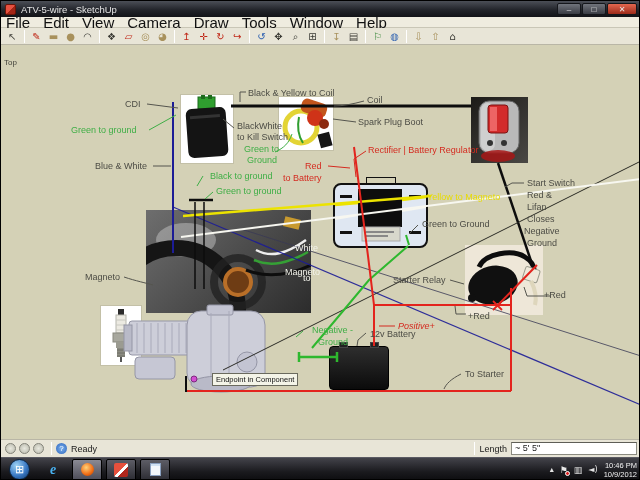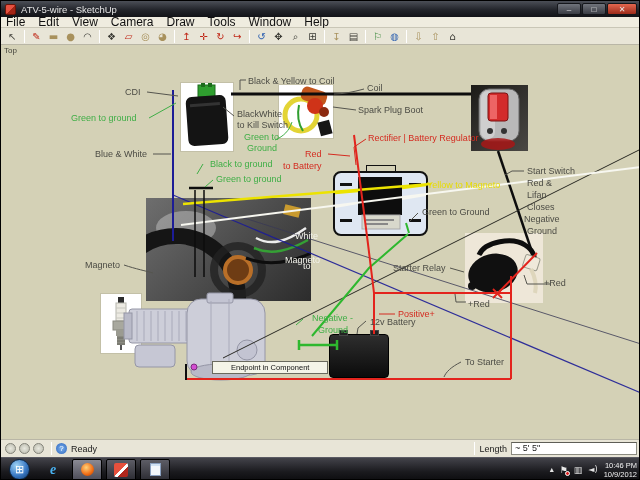--- a/index.html
+++ b/index.html
@@ -7,36 +7,36 @@
   .screen{position:relative;width:640px;height:480px;overflow:hidden;font-family:"Liberation Sans",sans-serif;background:#d4d1b6;border:1px solid #000;}
   
   .titlebar{position:absolute;left:0;top:0;width:640px;height:16px;background:linear-gradient(#4b4f57,#23252b 55%,#121317);display:flex;align-items:center;padding:0 4px;z-index:20;}
   .appicon{width:11px;height:11px;border-radius:2px;background:linear-gradient(135deg,#e65140 55%,#a32516 55%);border:1px solid #6d1408;margin-right:5px;}
   .wtitle{color:#e6e6e6;font-size:9.5px;flex:1;white-space:nowrap;}
   .winbtns{display:flex;gap:1px;}
   .wbtn{width:24px;height:12px;font-size:8px;line-height:11px;text-align:center;color:#e8e8e8;background:linear-gradient(#70747c,#393c43);border:1px solid #15171b;border-radius:2px;}
   .wbtn.close{width:30px;background:linear-gradient(#e3674f,#9c2b1a);}
   
   .menubar{position:absolute;left:0;top:16px;width:640px;height:11px;background:#efecdf;border-bottom:1px solid #c9c6b6;display:flex;align-items:center;padding-left:5px;z-index:20;}
-  .menuitem{font-size:12px;color:#111;margin-right:13px;white-space:nowrap;}
+  .menuitem{font-size:15px;color:#111;margin-right:13px;white-space:nowrap;}
   
   .toolbar{position:absolute;left:0;top:27px;width:640px;height:17px;background:#e8e5d7;border-bottom:1px solid #b9b6a6;display:flex;align-items:center;padding-left:3px;z-index:20;}
   .tbtn{width:17px;height:15px;border:1px solid transparent;background:transparent;padding:0;margin:0;font-size:10px;line-height:13px;text-align:center;font-family:"DejaVu Sans",sans-serif;}
   .tsep{width:1px;height:13px;background:#b5b2a2;border-right:1px solid #fff;margin:0 3px;}
   .t-dark{color:#3a3a34}.t-red{color:#c02818}.t-blue{color:#2b5fb0}.t-tan{color:#a8915c}.t-green{color:#3f8a3f}
   
-  .canvas{position:absolute;left:0;top:44px;width:640px;height:394px;background:var(--canvas_bg);overflow:hidden;}
+  .canvas{position:absolute;left:0;top:56px;width:640px;height:394px;background:var(--canvas_bg);overflow:hidden;}
   .viewlabel{position:absolute;left:3px;top:1px;font-size:8px;color:#44443c;z-index:6;}
   .dtitle{position:absolute;left:50%;top:0px;transform:translateX(-50%);font-size:15px;font-weight:800;letter-spacing:.4px;color:#0b0b0b;text-shadow:.6px 0 0 #0b0b0b;white-space:nowrap;z-index:6;}
   .photo{position:absolute;z-index:1;}
   .wires{position:absolute;left:0;top:0;z-index:2;}
   .lb{position:absolute;font-size:9px;line-height:10px;white-space:nowrap;z-index:5;}
   .d{color:var(--label_dark)} .g{color:var(--label_green)} .r{color:var(--label_red)}
   .y{color:var(--label_yellow)} .w{color:var(--label_white)}
-  .tooltip{position:absolute;left:211px;top:316px;padding:1px 18px;background:#f4f4e8;border:1px solid #6a6a5e;font-size:7.5px;color:#111;z-index:7;white-space:nowrap;}
+  .tooltip{position:absolute;left:211px;top:316px;padding:1px 3px;background:#f4f4e8;border:1px solid #6a6a5e;font-size:7.5px;color:#111;z-index:7;white-space:nowrap;}
   .card{background:#fff;box-shadow:0 0 0 1px rgba(0,0,0,.08);}
   
   .statusbar{position:absolute;left:0;top:438px;width:640px;height:18px;background:#e8e5d7;border-top:1px solid #b9b6a6;display:flex;align-items:center;padding:0 4px;z-index:20;}
   .scirc{width:11px;height:11px;border-radius:50%;background:radial-gradient(#e8e8de,#b9b9ac);border:1px solid #84847a;margin-right:3px;}
   .ssep{width:1px;height:13px;background:#b5b2a2;border-right:1px solid #fff;margin:0 4px;}
   .qicon{width:11px;height:11px;border-radius:50%;background:radial-gradient(#7db2ee,#2b63bb);color:#fff;font-size:8px;line-height:11px;text-align:center;margin-right:4px;}
   .ready{font-size:9px;color:#222;flex:1;}
   .lenlab{font-size:9px;color:#222;margin-right:4px;}
   .lenfield{width:126px;height:13px;background:#fff;border:1px solid #8a8a80;border-top-color:#5e5e56;font-size:9px;color:#222;padding:0 3px;line-height:11px;}
   
@@ -298,21 +298,21 @@
     <div class="lb d" style="left:84px;top:215px;">Magneto</div>
     <div class="lb w" style="left:294px;top:186px;">White</div>
     <div class="lb w" style="left:302px;top:198px;margin-top:18px;">to</div>
     <div class="lb w" style="left:284px;top:210px;">Magneto</div>
     <div class="lb d" style="left:392px;top:218px;">Starter Relay</div>
     <div class="lb d" style="left:543px;top:233px;">+Red</div>
     <div class="lb d" style="left:467px;top:254px;">+Red</div>
     <div class="lb g" style="left:311px;top:268px;">Negative -</div>
     <div class="lb g" style="left:317px;top:280px;">Ground</div>
     <div class="lb d" style="left:369px;top:272px;">12v Battery</div>
-    <div class="lb r" style="left:397px;top:264px;">Positive+</div>
+    <div class="lb r" style="left:397px;top:264px;font-style:italic;">Positive+</div>
     <div class="lb d" style="left:464px;top:312px;">To Starter</div>
 
     <div class="tooltip">Endpoint in Component</div>
   </div>
 
   <div class="statusbar">
     <div class="scirc"></div>
     <div class="scirc"></div>
     <div class="scirc"></div>
     <span class="ssep"></span>

